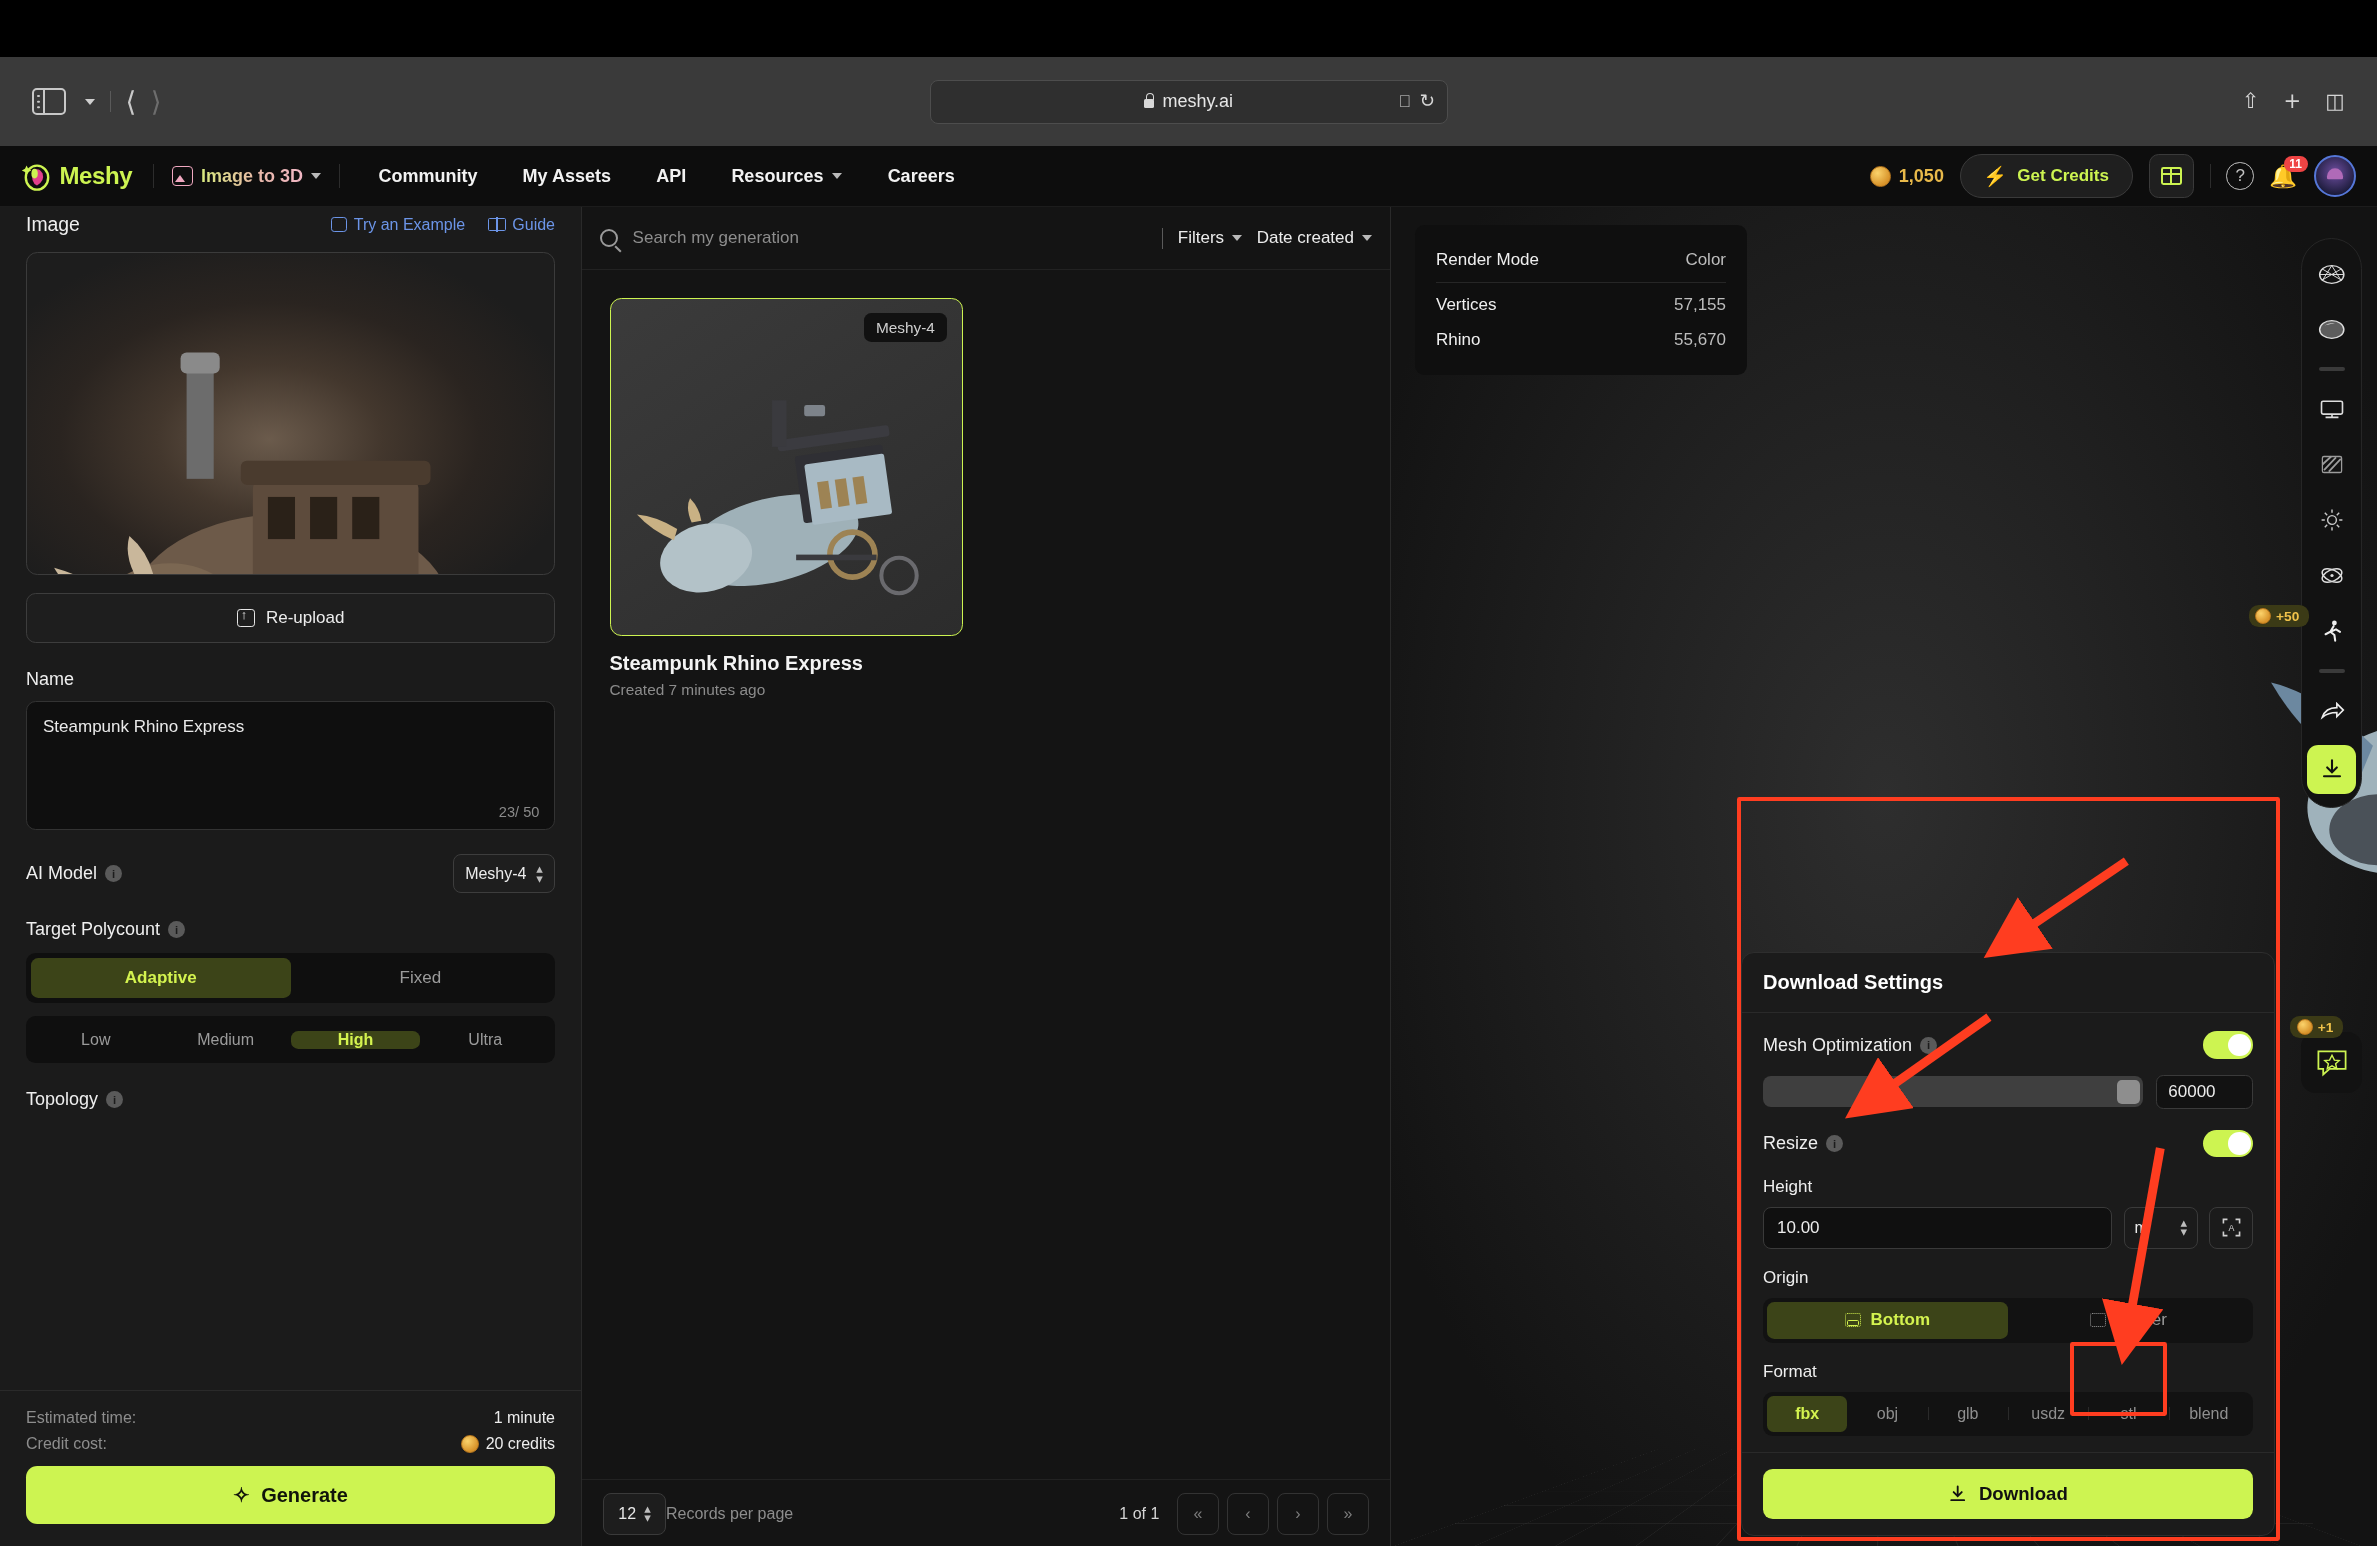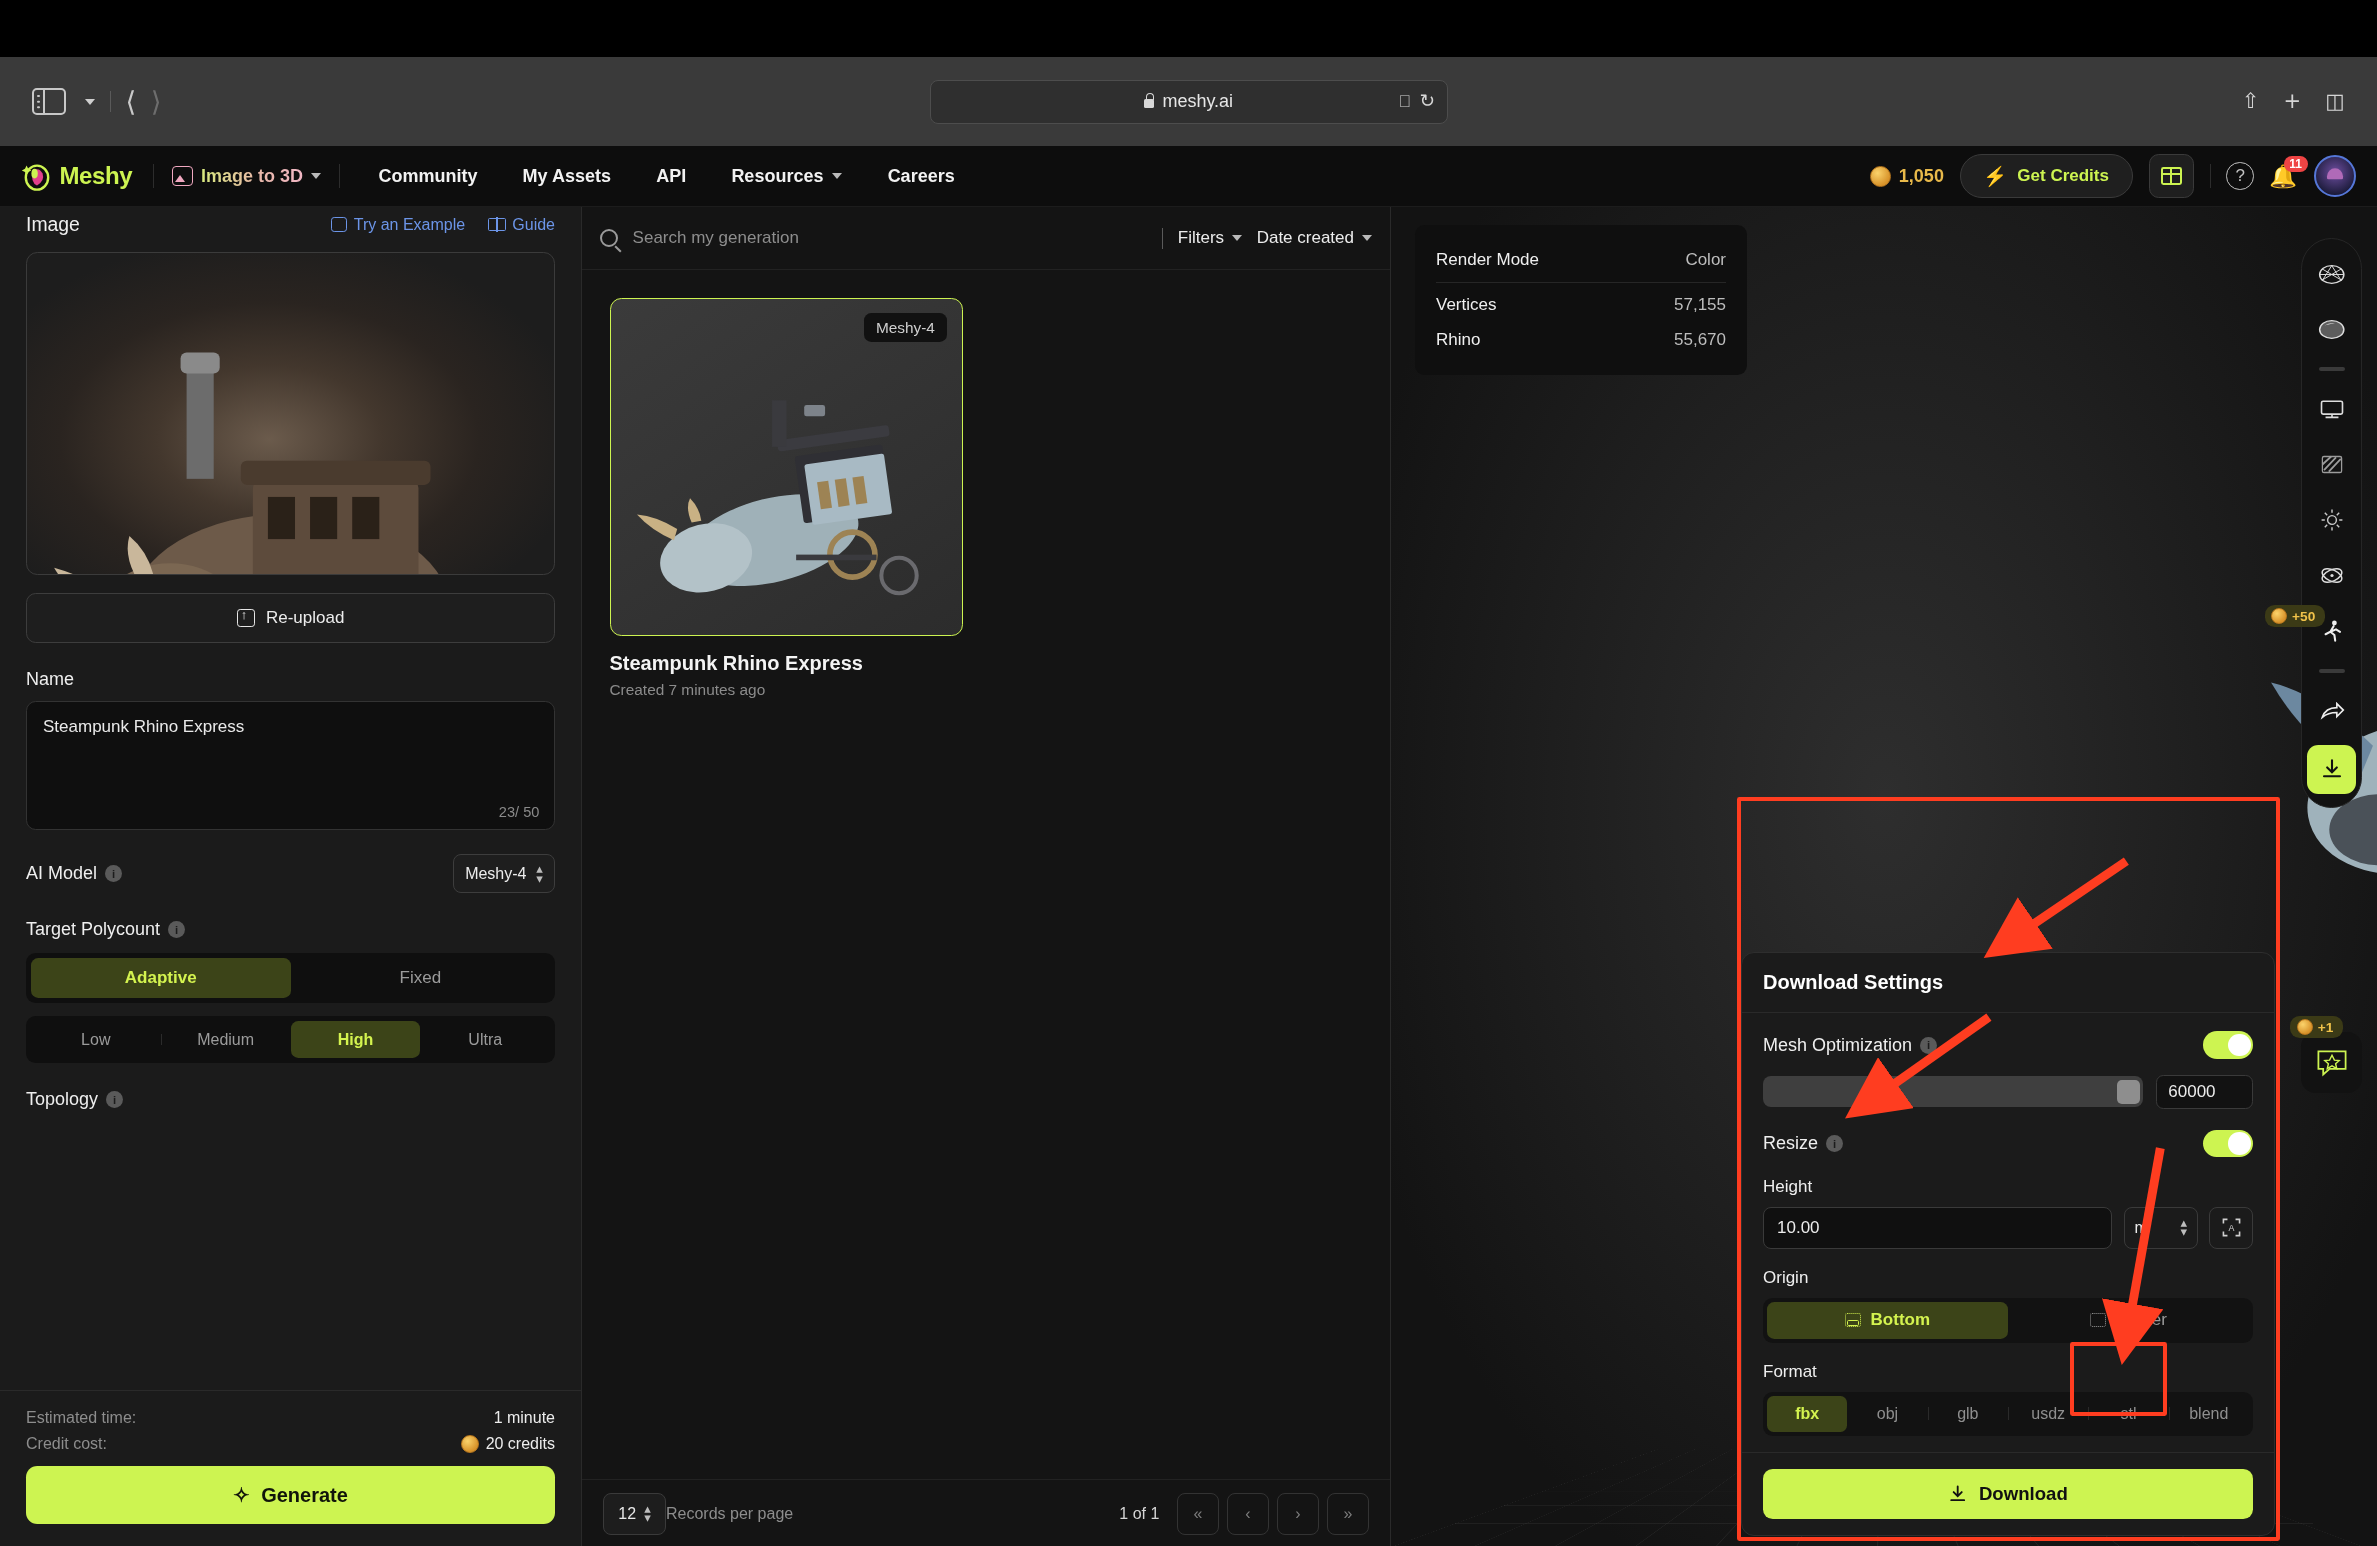--- a/index.html
+++ b/index.html
@@ -169,21 +169,21 @@
   }
   .spin { display: flex; flex-direction: column; gap: 1.6px; line-height: 0.6; color:#bdbdbd; font-size: 13px; }
 
   .seg {
     margin-top: 13px; background: #0f0f0f; border-radius: 9.7px; padding: 4.9px;
     display: flex; height: 50px;
   }
   .seg > div { flex: 1; display: flex; align-items: center; justify-content: center;
     border-radius: 7.3px; font-size: 17px; color: #9b9b9b; }
   .seg > div.active { background: #3c4418; color: #d4f34f; font-weight: bold; }
-  .seg.sm { height: 47px; }
+  .seg.sm { height: 47px; align-items: center; }
   .seg.sm > div { font-size: 16px; position: relative; }
   .seg.sm > div + div::before {
     content:""; position:absolute; left:0; top:13px; bottom:13px; width:0.8px; background:#2b2b2b;
   }
   .seg.sm > div.active::before, .seg.sm > div.active + div::before { display: none; }
 
   .left-foot { border-top: 0.8px solid #2a2a2a; padding: 18px 26px 22.6px 26px; }
   .foot-line { display: flex; justify-content: space-between; font-size: 16px; margin-bottom: 8px; }
   .foot-k { color: #8d8d8d; }
   .foot-v { color: #ededed; display: flex; align-items: center; gap: 6.5px; }
@@ -259,21 +259,21 @@
     position: absolute; right: 14.6px; top: 31px; width: 61px;
     background: #121212; border: 0.8px solid #262626; border-radius: 31px;
     padding: 13px 0; display: flex; flex-direction: column; align-items: center; gap: 11.3px;
   }
   .rail-btn { width: 44px; height: 44px; display: flex; align-items: center;
     justify-content: center; color: #dcdcdc; border-radius: 9.7px; }
   .rail-hr { width: 26px; height: 4px; background: #3a3a3a; border-radius: 2.4px; margin: 4.9px 0; }
   .rail-dl { width: 49px; height: 49px; background: #cdf451; border-radius: 11.3px;
     display: flex; align-items: center; justify-content: center; }
   .coin-badge {
-    position: absolute; right: 52px; background: #3b3a16; color: #f0c24a;
+    position: absolute; right: 68px; background: #3b3a16; color: #f0c24a;
     font-size: 13.7px; font-weight: bold; border-radius: 9.7px; padding: 3.2px 9.7px 3.2px 6.5px;
     display: flex; align-items: center; gap: 4.9px; white-space: nowrap;
   }
   .coin-sm { width: 16px; height: 16px; border-radius: 50%;
     background: radial-gradient(circle at 35% 32%, #fbd36b, #d8932a 70%); border: 0.8px solid #b9781e; }
   .fb-btn { position: absolute; right: 14.6px; top: 825px; width: 61px; height: 61px;
     background: #121212; border-radius: 14.6px; display: flex; align-items: center; justify-content: center; }
 
   
   .dl-panel {

